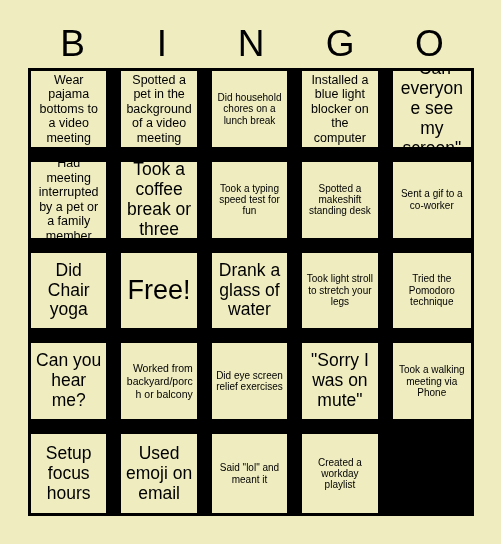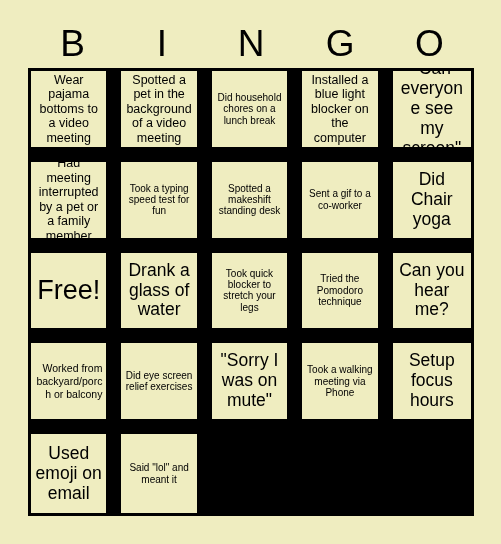--- a/index.html
+++ b/index.html
@@ -116,40 +116,43 @@
       </div>
       <div class="cell sz-s">
         <span class="cell-text">Installed a blue light blocker on the computer</span>
       </div>
       <div class="cell sz-l">
         <span class="cell-text">"Can everyone see my screen"</span>
       </div>
       <div class="cell sz-s">
         <span class="cell-text">Had meeting interrupted by a pet or a family member</span>
       </div>
+      <div class="cell sz-l">
+        <span class="cell-text">Took a coffee break or three</span>
+      </div>
       <div class="cell sz-m">
         <span class="cell-text">Took a typing speed test for fun</span>
       </div>
       <div class="cell sz-m">
         <span class="cell-text">Spotted a makeshift standing desk</span>
       </div>
       <div class="cell sz-m">
         <span class="cell-text">Sent a gif to a co-worker</span>
       </div>
       <div class="cell sz-l">
         <span class="cell-text">Did Chair yoga</span>
       </div>
       <div class="cell sz-xl">
         <span class="cell-text">Free!</span>
       </div>
       <div class="cell sz-l">
         <span class="cell-text">Drank a glass of water</span>
       </div>
       <div class="cell sz-m">
-        <span class="cell-text">Took quick blocker to stretch your legs</span>
+        <span class="cell-text">Took light stroll to stretch your legs</span>
       </div>
       <div class="cell sz-m">
         <span class="cell-text">Tried the Pomodoro technique</span>
       </div>
       <div class="cell sz-l">
         <span class="cell-text">Can you hear me?</span>
       </div>
       <div class="cell sz-xs">
         <span class="cell-text">Worked from backyard/porch or balcony</span>
       </div>
@@ -164,15 +167,18 @@
       </div>
       <div class="cell sz-l">
         <span class="cell-text">Setup focus hours</span>
       </div>
       <div class="cell sz-l">
         <span class="cell-text">Used emoji on email</span>
       </div>
       <div class="cell sz-m">
         <span class="cell-text">Said "lol" and meant it</span>
       </div>
+      <div class="cell sz-m">
+        <span class="cell-text">Created a workday playlist</span>
+      </div>
     </div>
 
 </div>
 
 </body></html>

